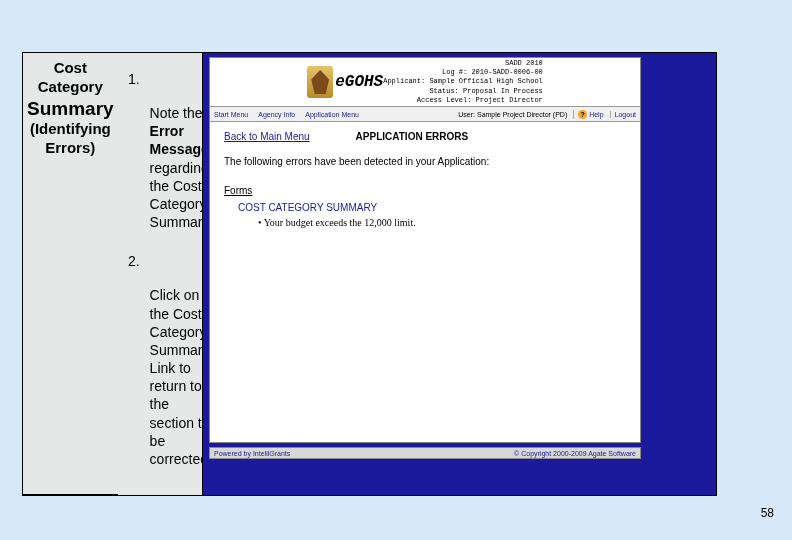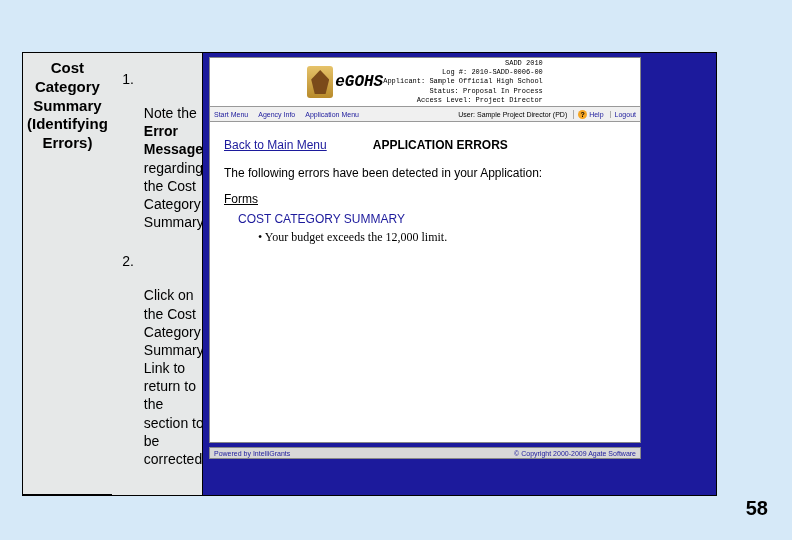--- a/index.html
+++ b/index.html
@@ -26,21 +26,21 @@
     border-right: 1px solid #000;
     display: flex;
     flex-direction: row;
   }
   .titlebox {
     border-bottom: 1px solid #000;
     padding: 6px 4px 10px 4px;
     text-align: center;
   }
   .titlebox .t1 { font-size: 15px; font-weight: bold; line-height: 1.25; }
-  .titlebox .t2 { font-size: 15px; font-weight: bold; line-height: 1.25; }
+  .titlebox .t2 { font-size: 19px; font-weight: bold; line-height: 1.25; }
   .titlebox .t3 { font-size: 15px; font-weight: bold; line-height: 1.25; }
   .steps { padding: 18px 10px 10px 8px; }
   .step { display: flex; gap: 10px; margin-bottom: 22px; font-size: 14px; color: #000; }
   .step .num { flex: 0 0 14px; text-align: right; }
   .step .txt { flex: 1; line-height: 1.3; margin-top: 33px; }
   .rightpane {
     flex: 1;
     background: #1c1a9c;
     padding: 4px 4px 4px 6px;
     display: flex;
@@ -96,47 +96,46 @@
   .menubar .mr .help { color: #1c1a9c; border-left: 1px solid #aaa; padding-left: 4px; }
   .qmark {
     display: inline-block; width: 9px; height: 9px; border-radius: 50%;
     background: #f5a623; color: #000; font-size: 7px; line-height: 9px;
     text-align: center; font-weight: bold;
   }
   .content {
     flex: 1;
     background: #fff;
     min-height: 320px;
-    padding: 16px 14px;
-    font-size: 12px;
+    padding: 9px 14px;
+    font-size: 10px;
   }
   .crow { display: flex; gap: 46px; margin-bottom: 14px; }
   .crow .back { color: #1c1a9c; text-decoration: underline; }
   .crow .ae { font-weight: bold; color: #000; }
-  .following { margin-bottom: 12px; color: #000; }
+  .following { margin-bottom: 18px; color: #000; }
   .forms { margin-bottom: 6px; text-decoration: underline; }
   .ccs { color: #1c1a9c; margin-left: 14px; }
   .bullet { margin-left: 34px; margin-top: 4px; color: #000; font-family: Liberation Serif, serif; }
   .bullet::before { content: "• "; }
   .footerbar {
     margin-top: 4px;
     height: 12px;
     width: 432px;
     background: #d8d8d8;
     border: 1px solid #888;
     display: flex; justify-content: space-between; align-items: center;
     font-size: 7px; color: #1c1a9c; padding: 0 4px;
   }
   .pagenum {
     position: absolute;
-    right: 24px;
+    right: 18px;
     bottom: 20px;
-    font-size: 20px;
+    font-size: 12px;
     color: #000;
-    font-weight: bold;
   }
 </style>
 </head>
 <body>
 
 <div class="outer">
   <div class="leftpane">
     <div class="titlebox">
       <div class="t1">Cost Category</div>
       <div class="t2">Summary</div>

